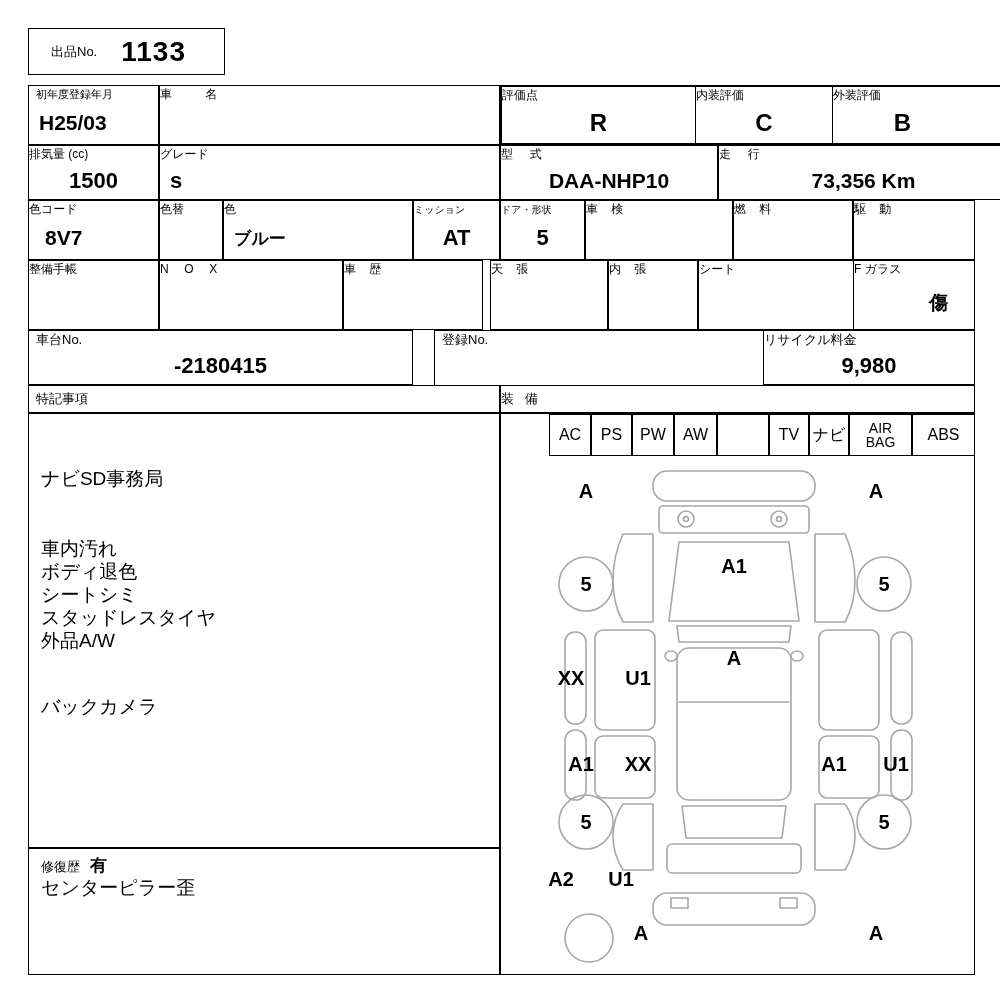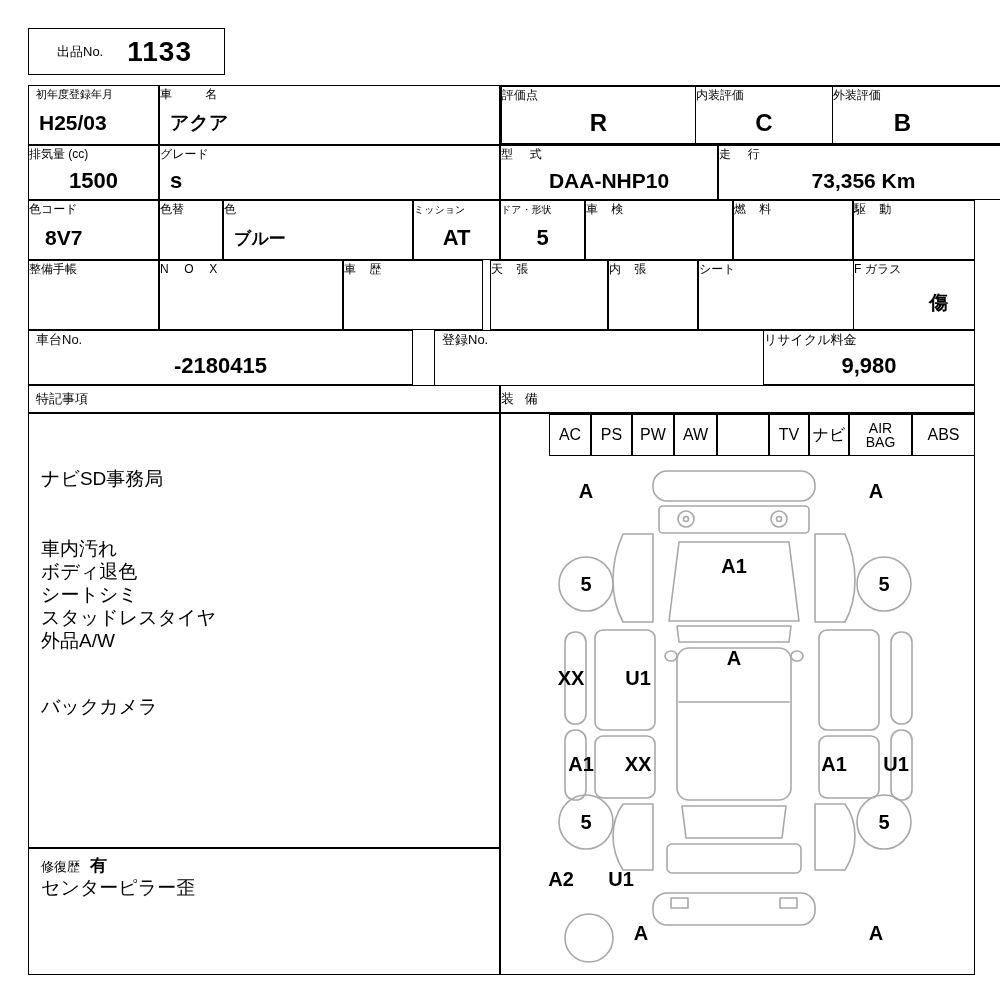--- a/index.html
+++ b/index.html
@@ -20,21 +20,21 @@
          display:flex; align-items:center; justify-content:center;
          font-weight:bold; font-size:22px; white-space:pre; }
   .val-left { justify-content:flex-start; padding-left:10px; }
   .val-left16 { justify-content:flex-start; padding-left:16px; }
   .val-right { justify-content:flex-end; padding-right:26px; }
   .fs19 { font-size:19px; }
   .fs17 { font-size:17px; }
   .fs21 { font-size:21px; }
   .fs24 { font-size:24px; }
 
-  .lot { display:flex; align-items:center; padding-left:28px; }
+  .lot { display:flex; align-items:center; padding-left:22px; }
   .lot-label { font-size:13px; }
   .lot-num { font-size:28px; font-weight:bold; margin-left:24px; letter-spacing:1px; }
 
   .eval-wrap { position:absolute; box-sizing:border-box; border:2.5px solid #000; background:#fff; }
   .eval-cell { position:absolute; top:0; bottom:0; box-sizing:border-box; }
   .eval-div { border-left:1.5px solid #000; }
 
   .note-line { position:absolute; left:12px; font-size:19px; line-height:23px; white-space:pre; }
 
   .repair-row { position:absolute; left:12px; top:5px; display:flex; align-items:baseline; }
@@ -60,21 +60,20 @@
     <span class="lot-label">出品No.</span>
     <span class="lot-num">1133</span>
   </div>
 
   <div class="cell" style="left:28px;top:85px;width:131px;height:60px">
     <div class="hdr hdr-left" style="font-size:11px">初年度登録年月</div>
     <div class="val val-left fs21">H25/03</div>
   </div>
   <div class="cell" style="left:159px;top:85px;width:341px;height:60px">
     <div class="hdr">車          名</div>
-    <div class="val val-left fs19">アクア</div>
   </div>
   <div class="eval-wrap" style="left:500px;top:85px;width:552px;height:60px">
     <div class="eval-cell" style="left:0;width:193px">
       <div class="hdr">評価点</div>
       <div class="val fs24">R</div>
     </div>
     <div class="eval-cell eval-div" style="left:193px;width:137px">
       <div class="hdr">内装評価</div>
       <div class="val fs24">C</div>
     </div>

